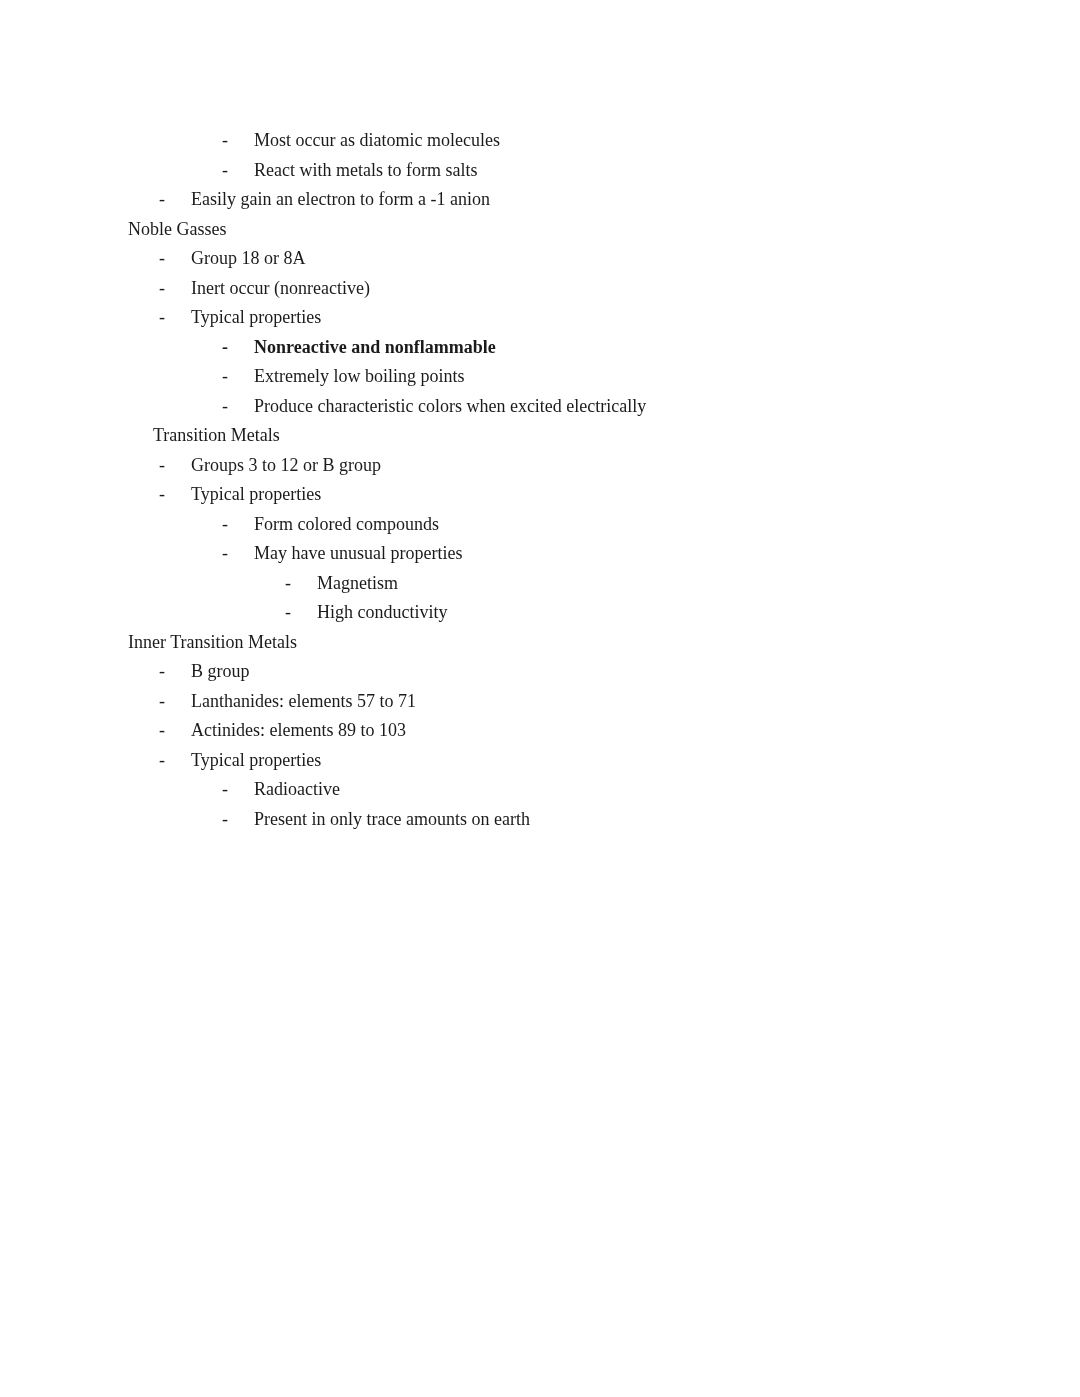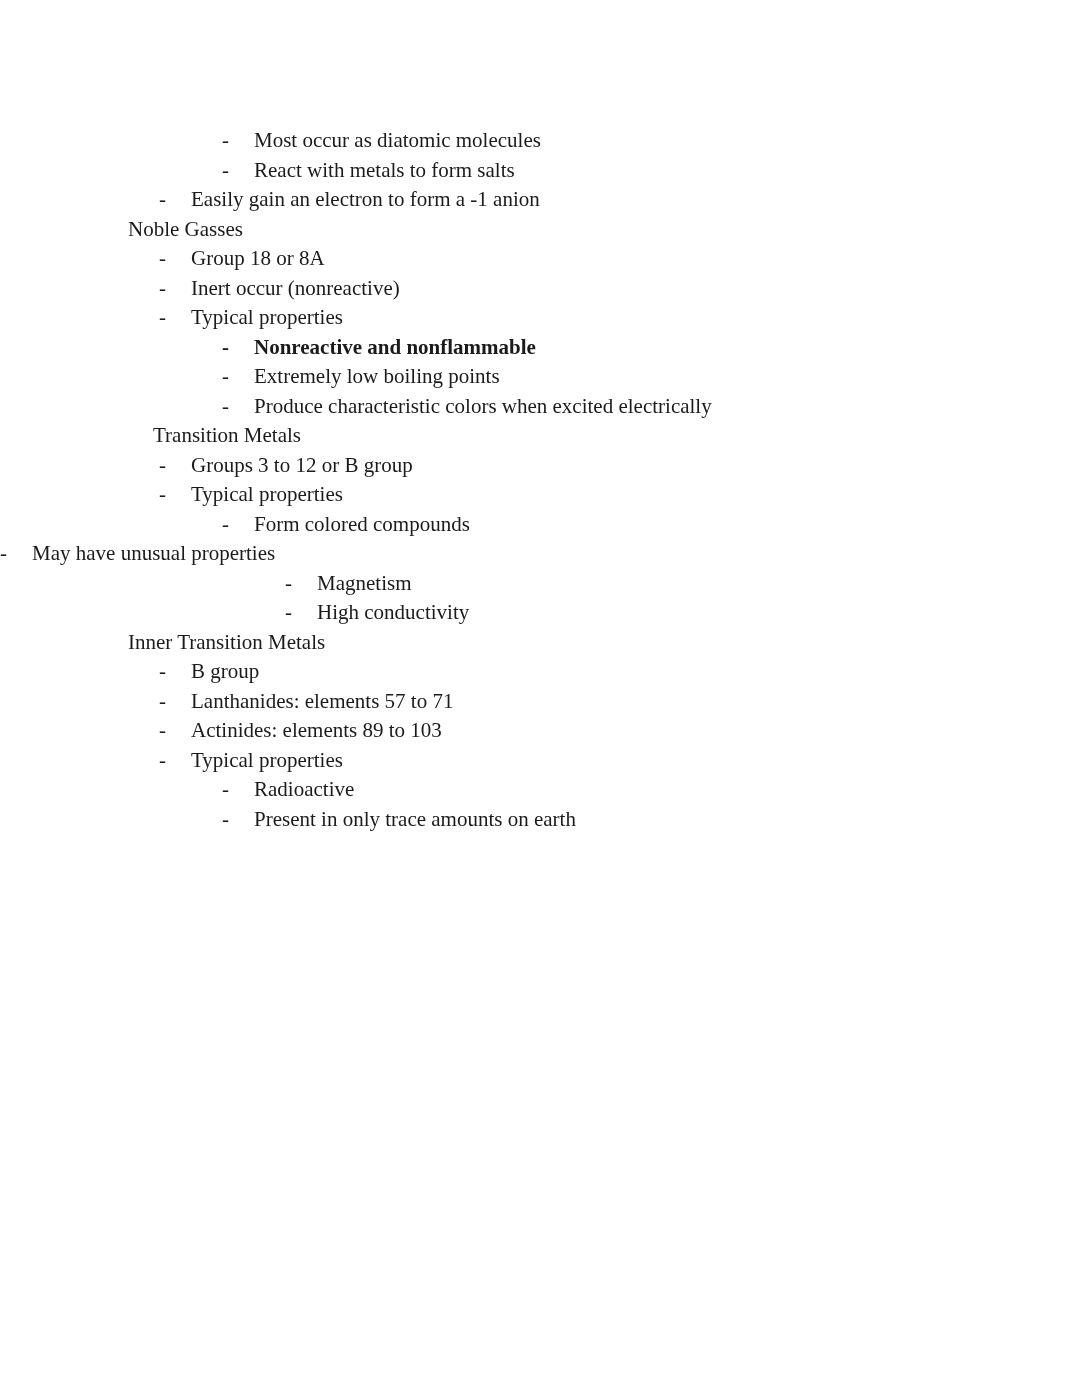--- a/index.html
+++ b/index.html
@@ -20,21 +20,21 @@
     background: #ffffff;
     overflow: hidden;
   }
   .content {
     position: absolute;
     top: 126px;
     left: 0;
     right: 0;
   }
   .line {
-    font-size: 21px;
+    font-size: 18px;
     line-height: 29.5px;
     white-space: pre;
   }
   .dash {
     display: inline-block;
     width: 32px;
   }
 </style>
 </head>
 <body>
@@ -48,21 +48,21 @@
       <div class="line" style="padding-left: 159px;"><span class="dash">-</span><span>Group 18 or 8A</span></div>
       <div class="line" style="padding-left: 159px;"><span class="dash">-</span><span>Inert occur (nonreactive)</span></div>
       <div class="line" style="padding-left: 159px;"><span class="dash">-</span><span>Typical properties</span></div>
       <div class="line" style="padding-left: 222px; font-weight: bold;"><span class="dash">-</span><span>Nonreactive and nonflammable</span></div>
       <div class="line" style="padding-left: 222px;"><span class="dash">-</span><span>Extremely low boiling points</span></div>
       <div class="line" style="padding-left: 222px;"><span class="dash">-</span><span>Produce characteristic colors when excited electrically</span></div>
       <div class="line" style="padding-left: 128px; margin-left: 25px;"><span>Transition Metals</span></div>
       <div class="line" style="padding-left: 159px;"><span class="dash">-</span><span>Groups 3 to 12 or B group</span></div>
       <div class="line" style="padding-left: 159px;"><span class="dash">-</span><span>Typical properties</span></div>
       <div class="line" style="padding-left: 222px;"><span class="dash">-</span><span>Form colored compounds</span></div>
-      <div class="line" style=""><span class="dash">-</span><span>May have unusual properties</span></div>
+      <div class="line" style="padding-left: 222px;"><span class="dash">-</span><span>May have unusual properties</span></div>
       <div class="line" style="padding-left: 285px;"><span class="dash">-</span><span>Magnetism</span></div>
       <div class="line" style="padding-left: 285px;"><span class="dash">-</span><span>High conductivity</span></div>
       <div class="line" style="padding-left: 128px;"><span>Inner Transition Metals</span></div>
       <div class="line" style="padding-left: 159px;"><span class="dash">-</span><span>B group</span></div>
       <div class="line" style="padding-left: 159px;"><span class="dash">-</span><span>Lanthanides: elements 57 to 71</span></div>
       <div class="line" style="padding-left: 159px;"><span class="dash">-</span><span>Actinides: elements 89 to 103</span></div>
       <div class="line" style="padding-left: 159px;"><span class="dash">-</span><span>Typical properties</span></div>
       <div class="line" style="padding-left: 222px;"><span class="dash">-</span><span>Radioactive</span></div>
       <div class="line" style="padding-left: 222px;"><span class="dash">-</span><span>Present in only trace amounts on earth</span></div>
     </div>

